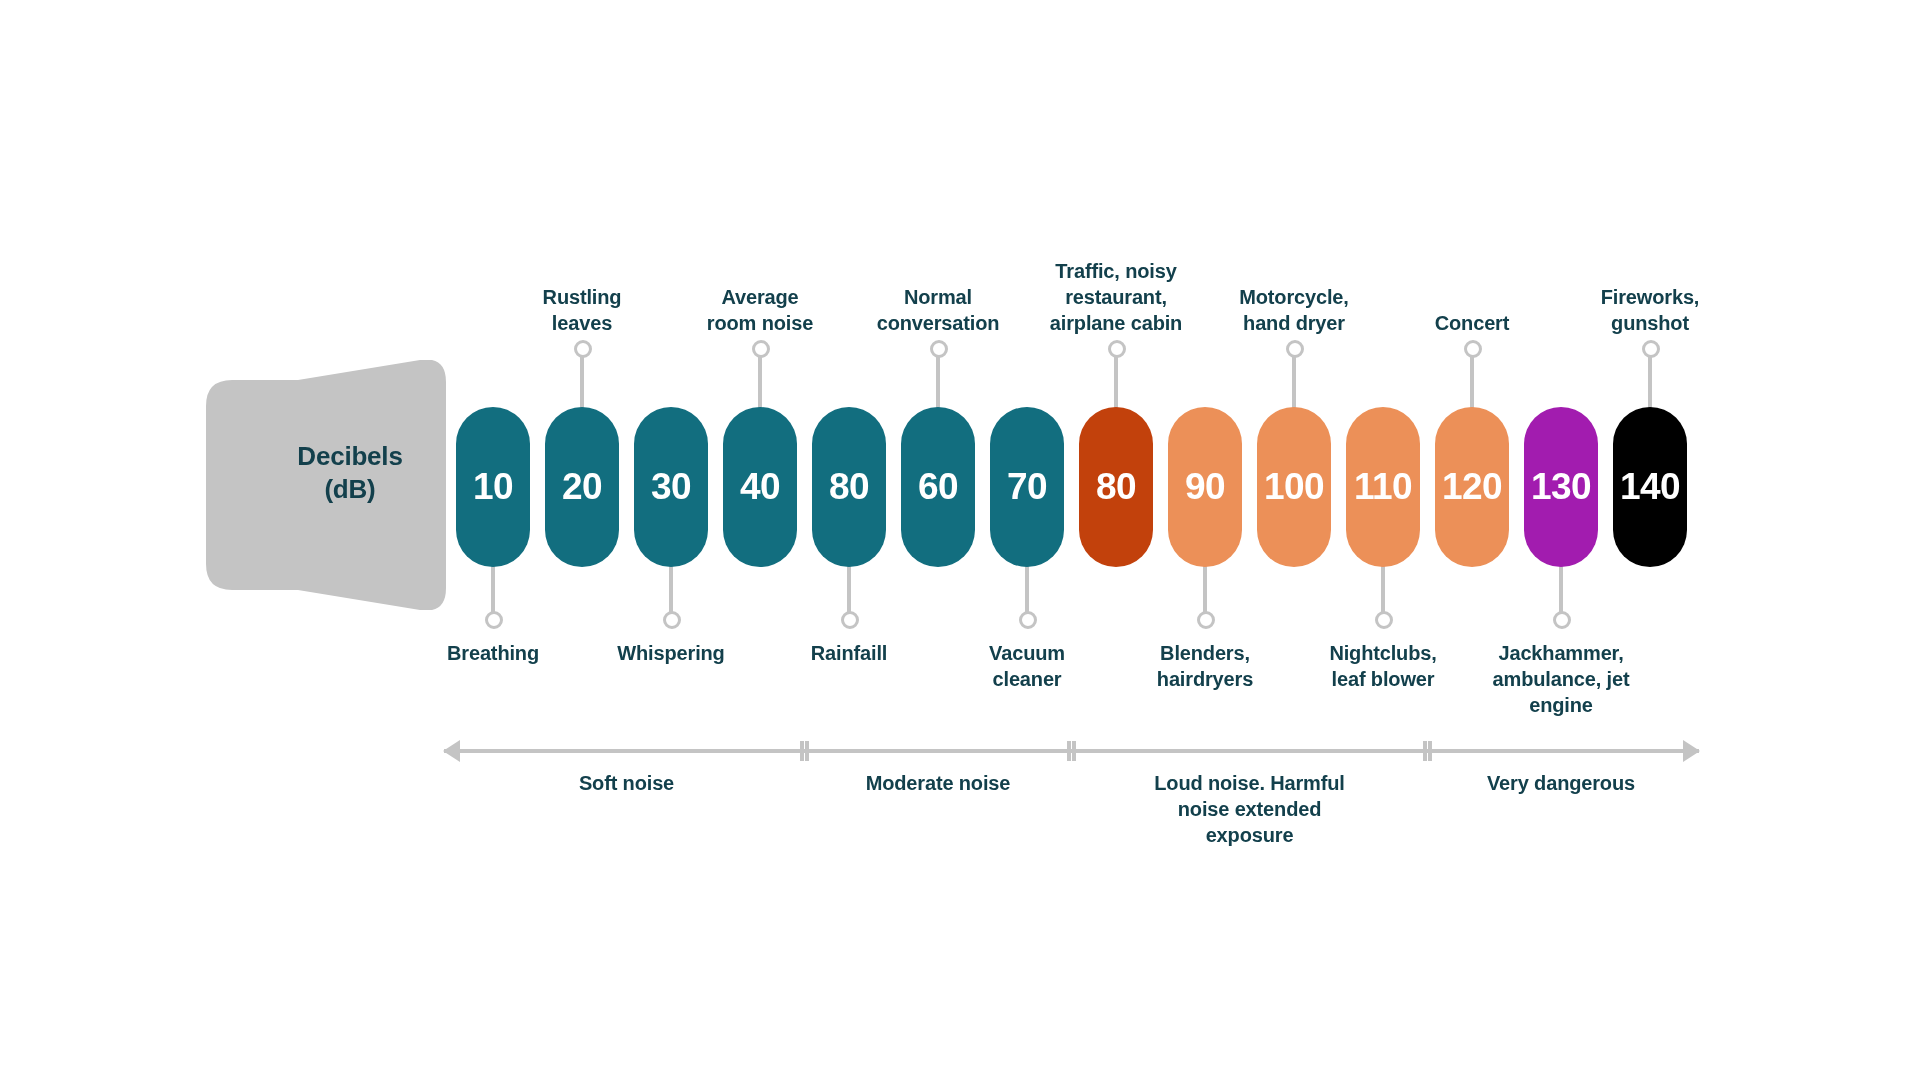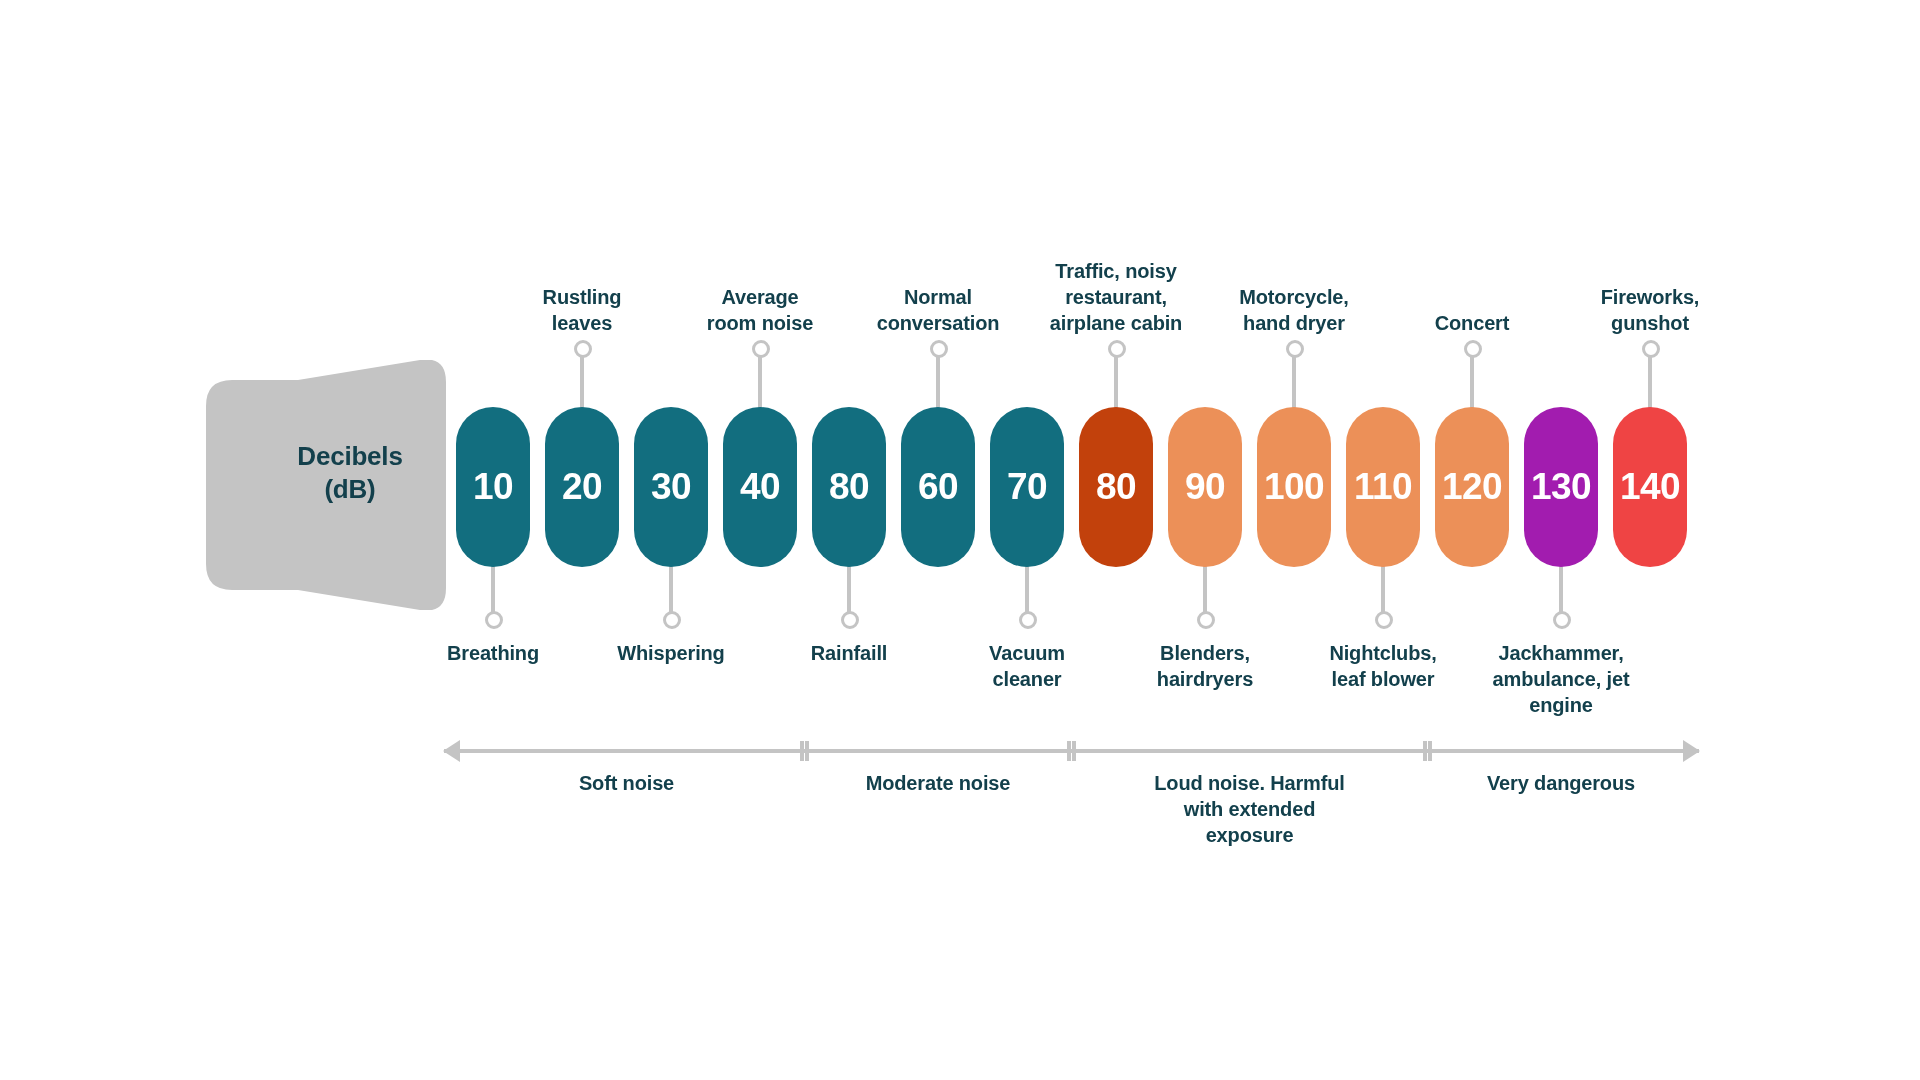--- a/index.html
+++ b/index.html
@@ -250,21 +250,21 @@
       </div>
       <div class="pill" style="left: 1346px; top: 407px; background: rgb(236, 144, 88);">
         <span>110</span>
       </div>
       <div class="pill" style="left: 1435px; top: 407px; background: rgb(236, 144, 88);">
         <span>120</span>
       </div>
       <div class="pill" style="left: 1524px; top: 407px; background: #a21caf;">
         <span>130</span>
       </div>
-      <div class="pill" style="left: 1613px; top: 407px; background: #ef4444;">
+      <div class="pill" style="left: 1613px; top: 407px; background: #000000;">
         <span>140</span>
       </div>
     </div>
   <div id="callouts-layer">
       <div class="callout top" style="width: 200px; left: 482px; top: 284px;">
         <div>Rustling</div>
         <div>leaves</div>
       </div>
       <div class="callout top" style="width: 200px; left: 660px; top: 284px;">
         <div>Average</div>
@@ -334,21 +334,21 @@
       <div class="cat-label" style="width: 260px; left: 808px; top: 770px;">
         <div>Moderate noise</div>
       </div>
       <div class="bracket" style="left: 1067px; width: 365px; top: 740px;">
         <div class="bar"></div>
         <div class="cap left"></div>
         <div class="cap right"></div>
       </div>
       <div class="cat-label" style="width: 260px; left: 1119.5px; top: 770px;">
         <div>Loud noise. Harmful</div>
-        <div>with extended</div>
+        <div>noise extended</div>
         <div>exposure</div>
       </div>
       <div class="bracket" style="left: 1423px; width: 276px; top: 740px;">
         <div class="bar"></div>
         <div class="cap left"></div>
         <div class="arrow right"></div>
       </div>
       <div class="cat-label" style="width: 260px; left: 1431px; top: 770px;">
         <div>Very dangerous</div>
       </div>

